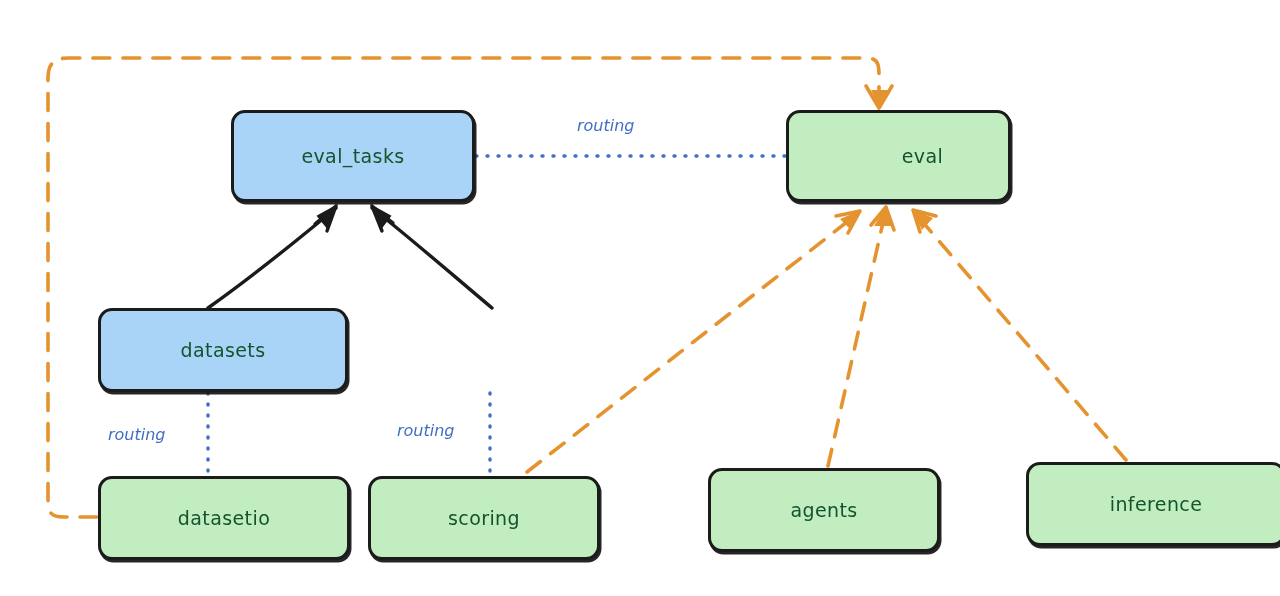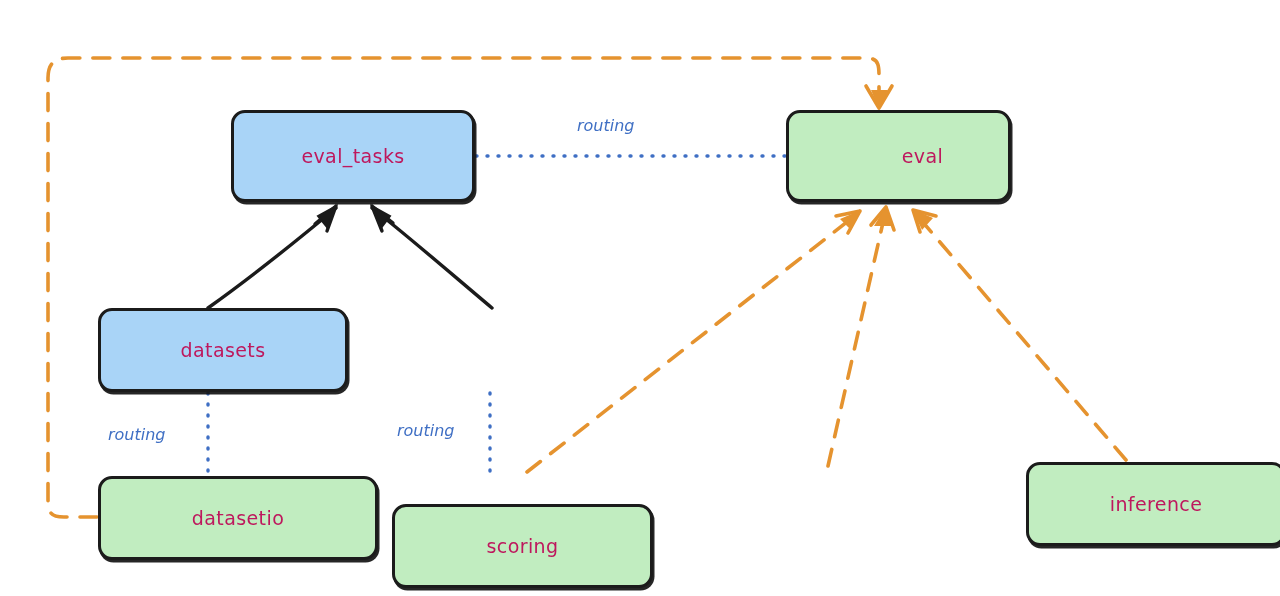--- a/index.html
+++ b/index.html
@@ -31,21 +31,21 @@
     align-items: center;
     justify-content: center;
     z-index: 3;
     box-shadow: 1.5px 2.5px 0 0 rgba(20,20,20,0.92);
   }
   .node.blue  { background: #a9d4f7; }
   .node.green { background: #c1edc0; }
   .node-label {
     font-family: "DejaVu Sans", sans-serif;
     font-size: 19px;
-    color: #be185d;
+    color: #14532d;
     letter-spacing: 0.4px;
     white-space: nowrap;
     user-select: none;
   }
   .edge-label {
     position: absolute;
     font-family: "DejaVu Sans", sans-serif;
     font-size: 16px;
     color: #3f6fc4;
     white-space: nowrap;
@@ -116,28 +116,31 @@
 
   <div class="node green" style="left:786px; top:110px; width:225px; height:92px;padding-left:48px;">
     <span class="node-label">eval</span>
   </div>
 
   <div class="node blue" style="left:98px; top:308px; width:250px; height:84px;">
     <span class="node-label">datasets</span>
   </div>
 
 
-  <div class="node green" style="left:98px; top:476px; width:280px; height:84px;">
+  <div class="node green" style="left:98px; top:476px; width:252px; height:84px;">
     <span class="node-label">datasetio</span>
   </div>
 
-  <div class="node green" style="left:392px; top:476px; width:261px; height:84px;margin-top:28px;">
+  <div class="node green" style="left:368px; top:476px; width:232px; height:84px;">
     <span class="node-label">scoring</span>
   </div>
 
+  <div class="node green" style="left:708px; top:468px; width:232px; height:84px;">
+    <span class="node-label">agents</span>
+  </div>
 
   <div class="node green" style="left:1026px; top:462px; width:260px; height:84px;">
     <span class="node-label">inference</span>
   </div>
 
   <div class="edge-label" style="left:577px; top:116px;">routing</div>
 
   <div class="edge-label" style="left:108px; top:425px;">routing</div>
 
   <div class="edge-label" style="left:397px; top:421px;">routing</div>

